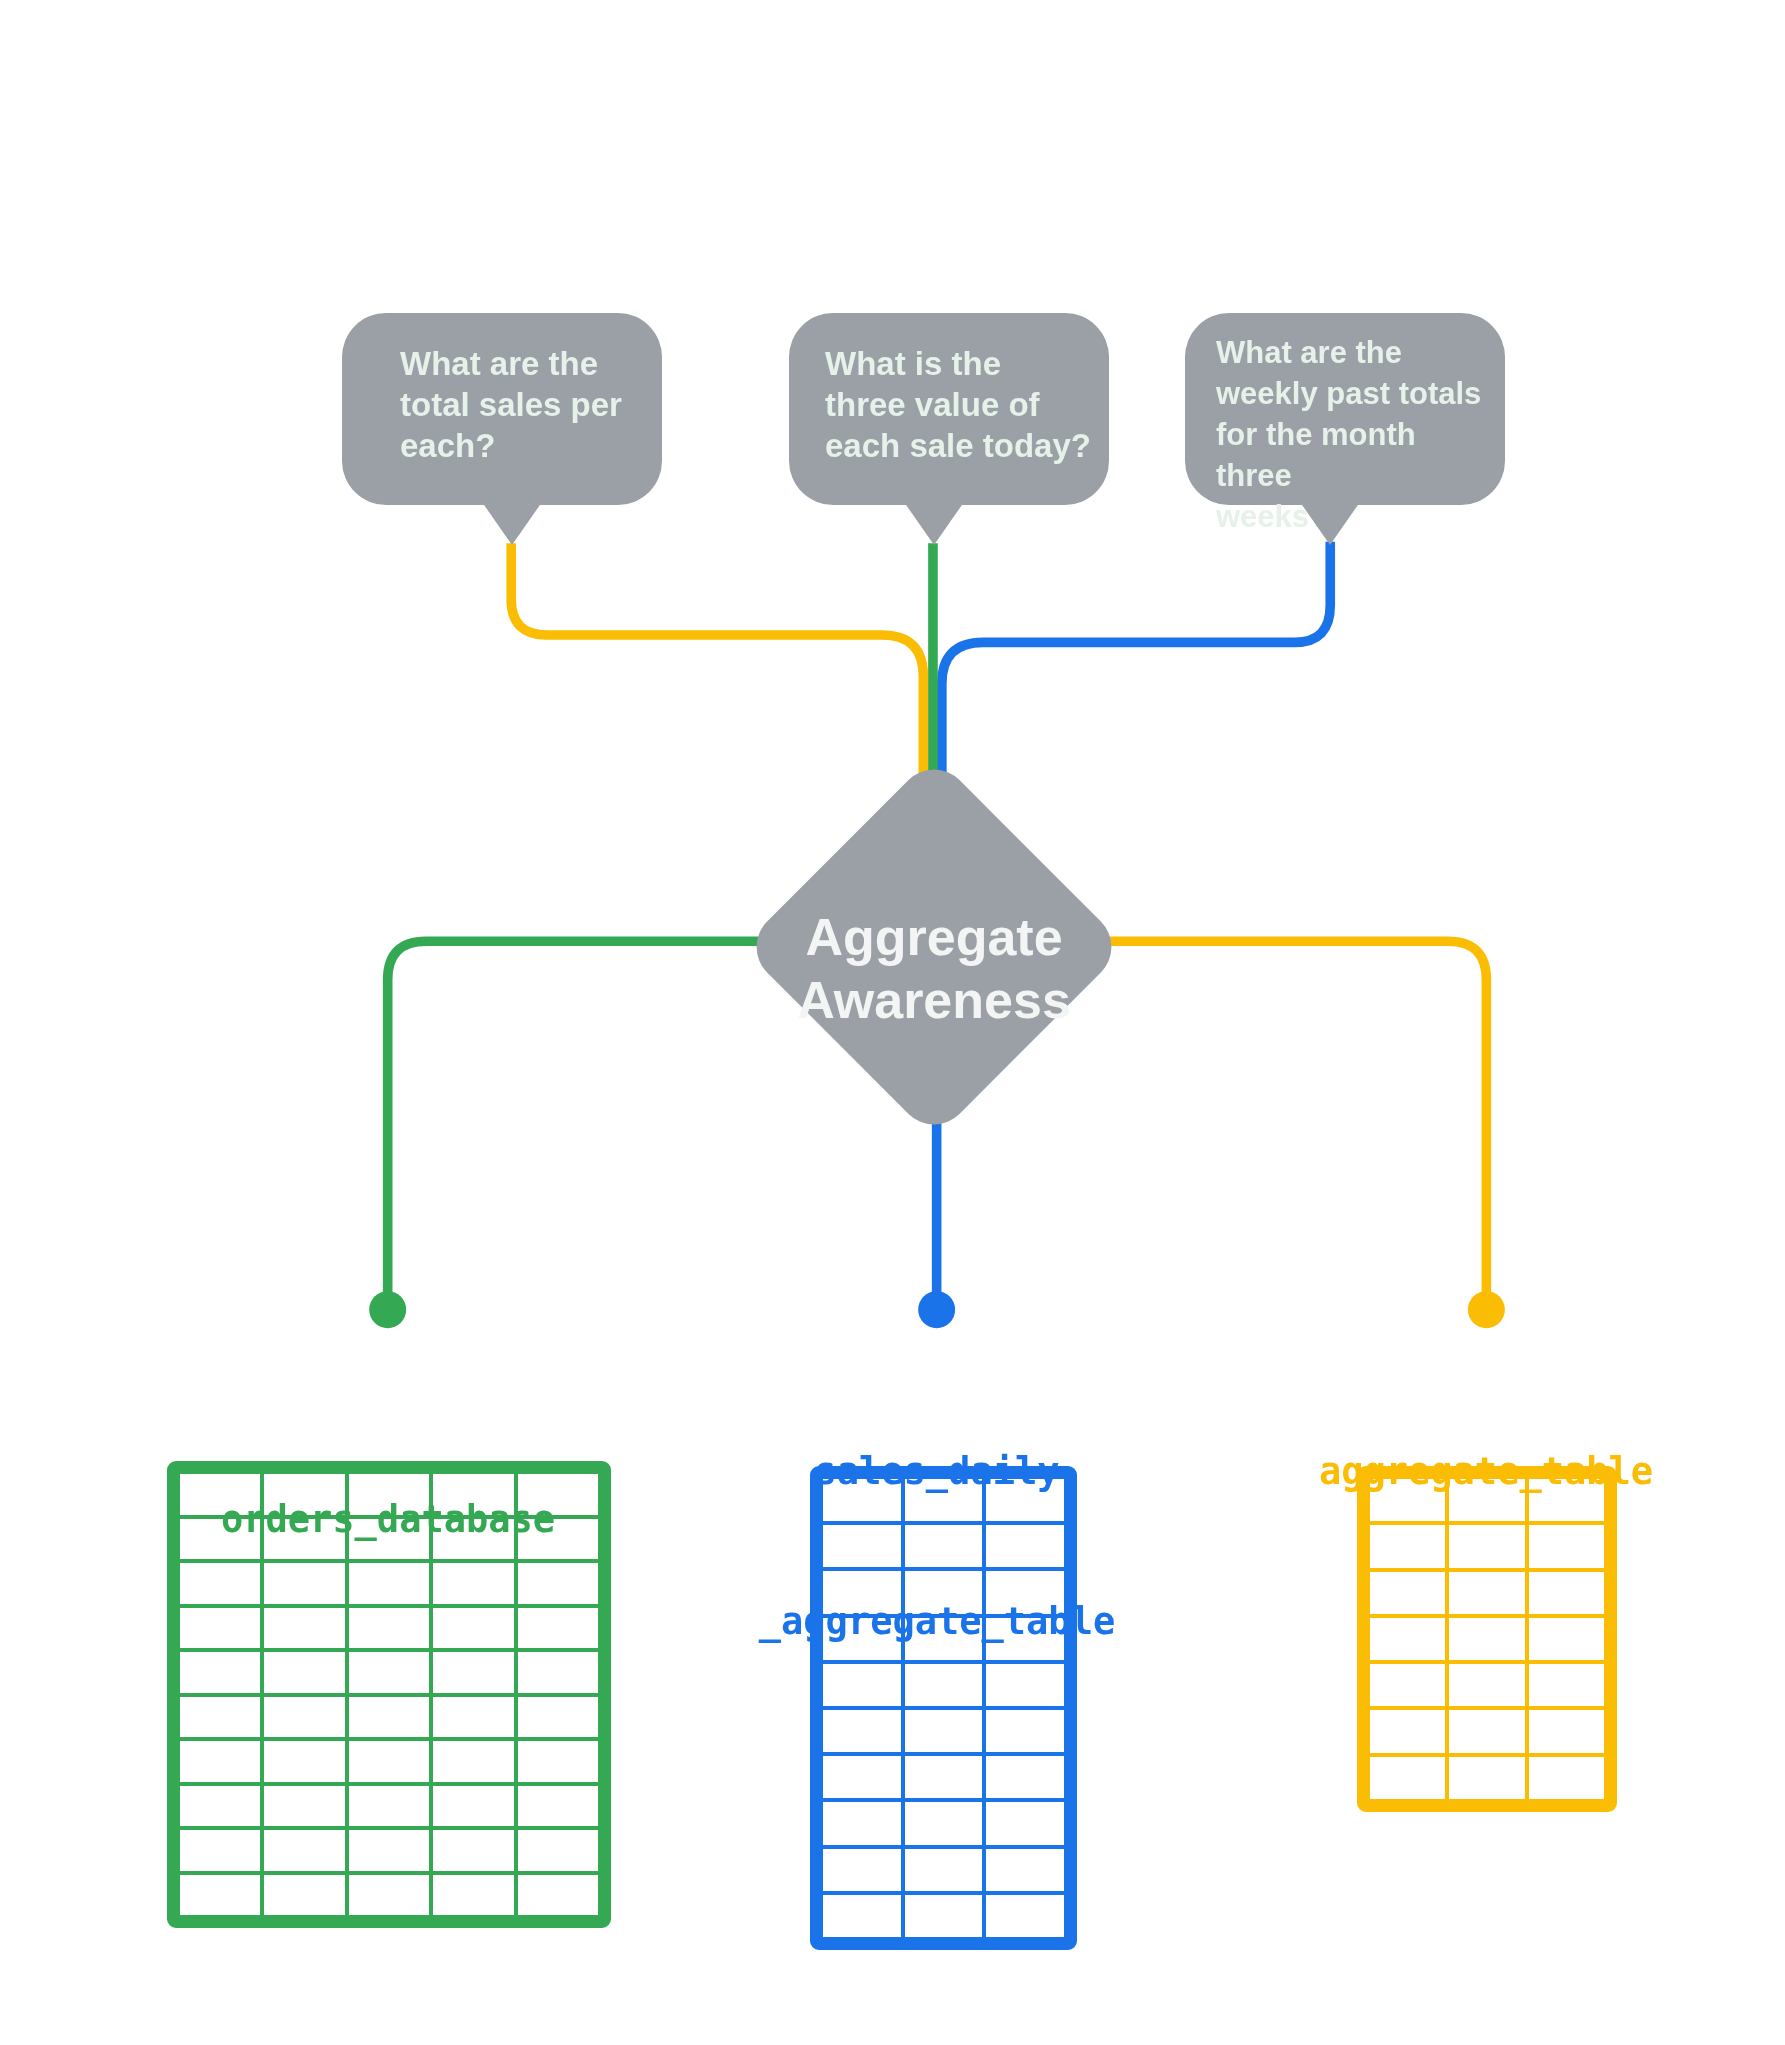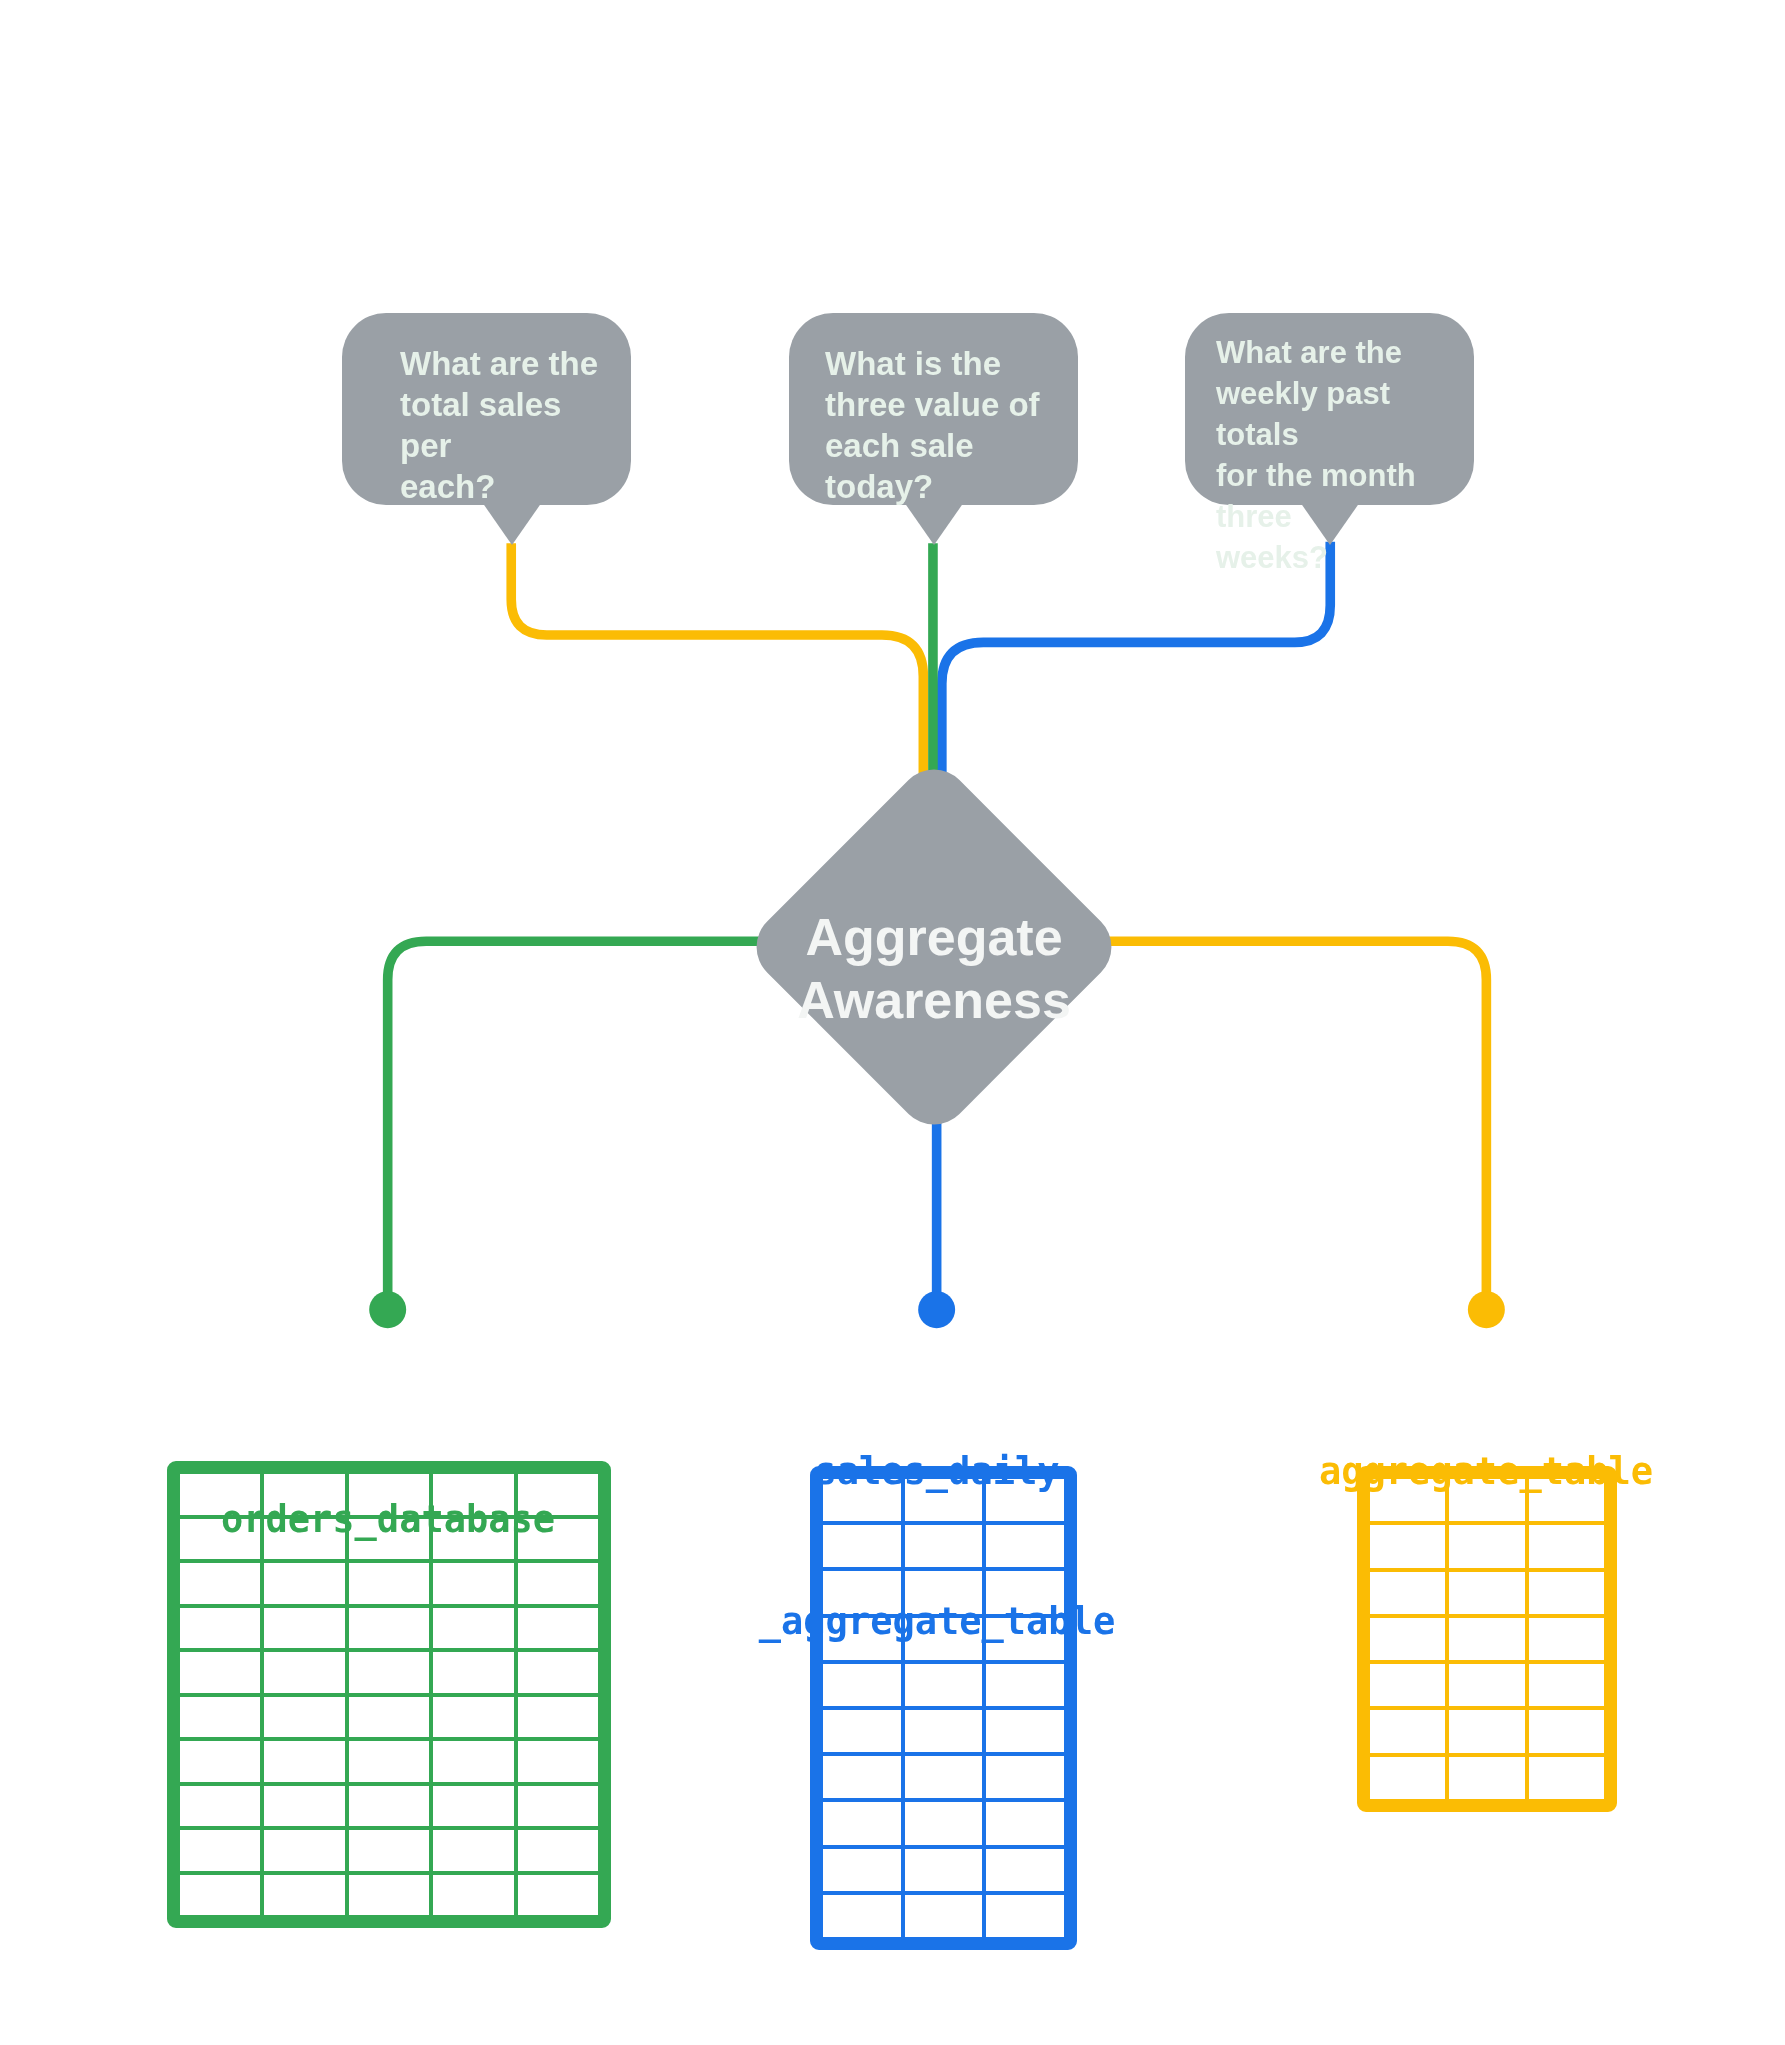--- a/index.html
+++ b/index.html
@@ -8,21 +8,21 @@
     width:1786px;height:2046px;
     background:#ffffff;
     font-family:"Liberation Sans", sans-serif;
     overflow:hidden;
   }
   .wires{position:absolute;left:0;top:0;width:1786px;height:2046px;}
   .wires path{fill:none;stroke-width:13px;}
   
   .bubble{
     position:absolute;
-    width:289px;height:192px;
+    width:320px;height:192px;
     border-radius:44px;
     box-sizing:border-box;
     font-weight:bold;font-size:33px;line-height:41px;
   }
   .bubble .tail{
     position:absolute;
     width:0;height:0;
     border-left:30px solid transparent;
     border-right:30px solid transparent;
     border-top-width:43px;border-top-style:solid;

